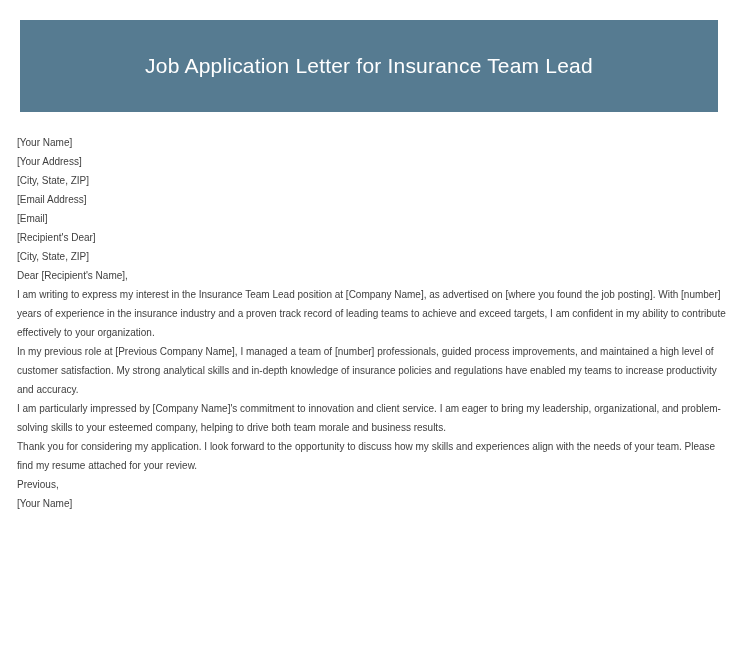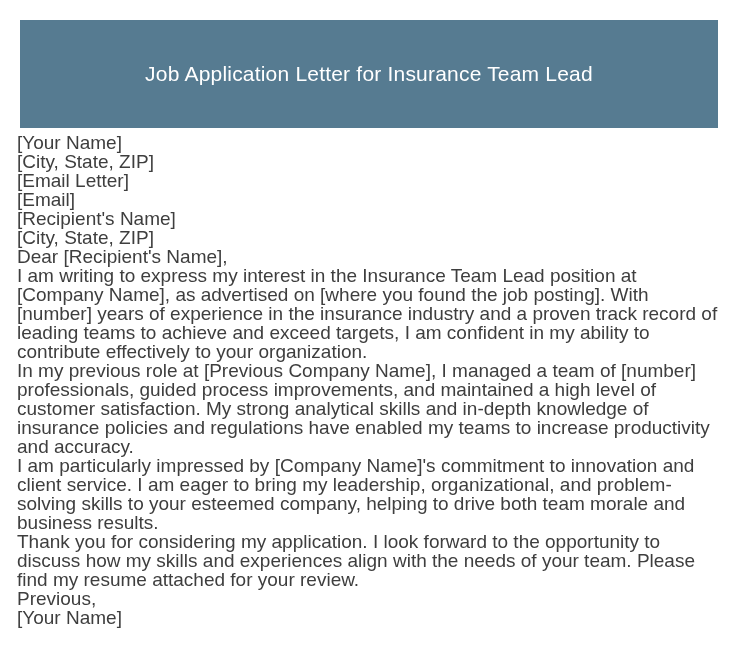--- a/index.html
+++ b/index.html
@@ -17,41 +17,41 @@
   .page {
     position: absolute;
     inset: 0;
     background: #ffffff;
   }
   .title-bar {
     position: absolute;
     left: 20px;
     top: 20px;
     width: 698px;
-    height: 108px;
+    height: 92px;
     background: #567b91;
     display: flex;
     align-items: center;
     justify-content: center;
   }
   .title-bar h1 {
     margin: 0;
     color: #ffffff;
     font-size: 21px;
     font-weight: 500;
     letter-spacing: 0.2px;
     font-family: "Liberation Sans", sans-serif;
   }
   .letter {
     position: absolute;
     left: 17px;
     top: 133px;
     width: 711px;
     color: #3e3e3e;
-    font-size: 19px;
+    font-size: 10px;
     line-height: 19px;
     font-family: "Liberation Sans", sans-serif;
   }
   .letter .line,
   .letter p {
     margin: 0;
     padding: 0;
   }
 </style>
 </head>
@@ -59,26 +59,27 @@
 
 <div class="page">
 
   <div class="title-bar">
     <h1>Job Application Letter for Insurance Team Lead</h1>
   </div>
 
   <div class="letter">
 
     <div class="line">[Your Name]</div>
+    <div class="line">[Your Address]</div>
     <div class="line">[City, State, ZIP]</div>
-    <div class="line">[Email Letter]</div>
+    <div class="line">[Email Address]</div>
 
     <div class="line">[Email]</div>
 
-    <div class="line">[Recipient's Name]</div>
+    <div class="line">[Recipient's Dear]</div>
     <div class="line">[City, State, ZIP]</div>
 
     <div class="line">Dear [Recipient's Name],</div>
 
     <p>I am writing to express my interest in the Insurance Team Lead position at [Company Name], as advertised on [where you found the job posting]. With [number] years of experience in the insurance industry and a proven track record of leading teams to achieve and exceed targets, I am confident in my ability to contribute effectively to your organization.</p>
     <p>In my previous role at [Previous Company Name], I managed a team of [number] professionals, guided process improvements, and maintained a high level of customer satisfaction. My strong analytical skills and in-depth knowledge of insurance policies and regulations have enabled my teams to increase productivity and accuracy.</p>
     <p>I am particularly impressed by [Company Name]'s commitment to innovation and client service. I am eager to bring my leadership, organizational, and problem-solving skills to your esteemed company, helping to drive both team morale and business results.</p>
     <p>Thank you for considering my application. I look forward to the opportunity to discuss how my skills and experiences align with the needs of your team. Please find my resume attached for your review.</p>
 
     <div class="line">Previous,</div>

